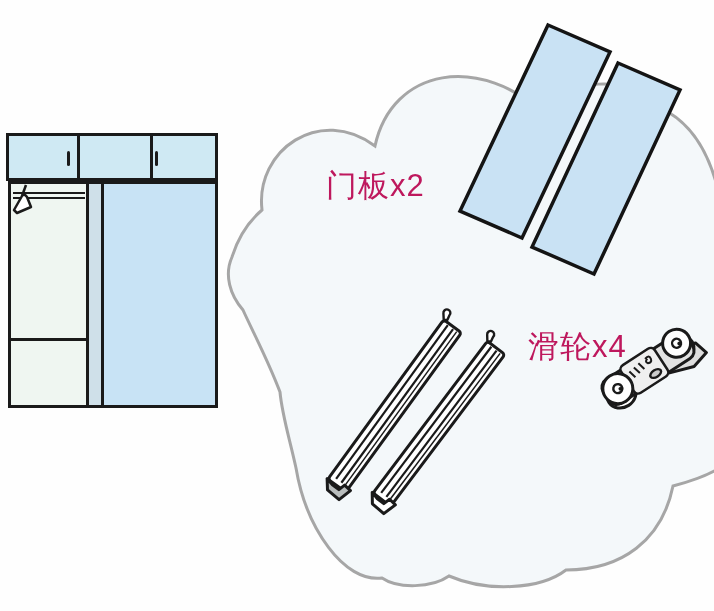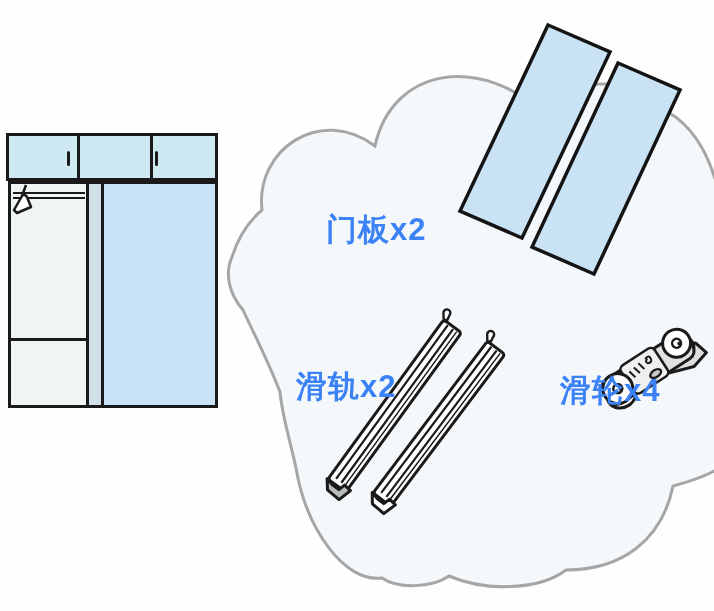--- a/index.html
+++ b/index.html
@@ -19,26 +19,26 @@
        background:#eff6f1;border:3px solid #1a1a1a;box-sizing:border-box;}
   .open-div{position:absolute;left:75px;top:0;bottom:0;width:3px;background:#1a1a1a;}
   .door-strip{position:absolute;left:78px;top:0;bottom:0;width:12px;background:#cfe0e9;}
   .door{position:absolute;left:90px;right:0;top:0;bottom:0;background:#c8e3f5;
         border-left:3px solid #1a1a1a;}
   .rod{position:absolute;left:2px;top:8px;width:72px;height:7px;
        border-top:2.5px solid #1a1a1a;border-bottom:2.5px solid #1a1a1a;box-sizing:border-box;}
   .shelf{position:absolute;left:0;top:154px;width:78px;height:3px;background:#1a1a1a;}
   .hanger{position:absolute;left:2px;top:13px;width:26px;height:32px;}
   
-  .lbl{position:absolute;color:#3b82f6;font-weight:bold;white-space:nowrap;
-       letter-spacing:1px;margin-top:44px;}
+  .lbl{position:absolute;color:#be185d;font-weight:normal;white-space:nowrap;
+       letter-spacing:1px;}
   .lbl-wardrobe{left:36px;top:436px;font-size:34px;letter-spacing:8px;}
   .lbl-panel{left:326px;top:165px;font-size:31px;}
   .lbl-rail{left:296px;top:322px;font-size:31px;}
-  .lbl-roller{left:560px;top:326px;font-size:31px;}
+  .lbl-roller{left:528px;top:326px;font-size:31px;}
 </style>
 </head>
 <body>
 
 <div class="stage">
 
   <svg width="714" height="611" viewBox="0 0 714 611">
 
     <path stroke="#a6a6a6" stroke-width="3" d="M 232 257
          C 238 238 248 222 262 210
@@ -109,15 +109,14 @@
       <div class="rod"></div>
       <div class="shelf"></div>
       <svg class="hanger" viewBox="0 0 26 32">
         <path d="M 15 1 L 11 12" fill="none" stroke="#1a1a1a" stroke-width="2.5"></path>
         <path d="M 11 12 L 3 26 L 6 29 L 20 23 L 16 13 Q 13 9 11 12 Z" fill="#ffffff" stroke="#1a1a1a" stroke-width="2.5" stroke-linejoin="round"></path>
       </svg>
     </div>
   </div>
 
   <div class="lbl lbl-panel">门板x2</div>
-  <div class="lbl lbl-rail">滑轨x2</div>
   <div class="lbl lbl-roller">滑轮x4</div>
 </div>
 
 </body></html>

